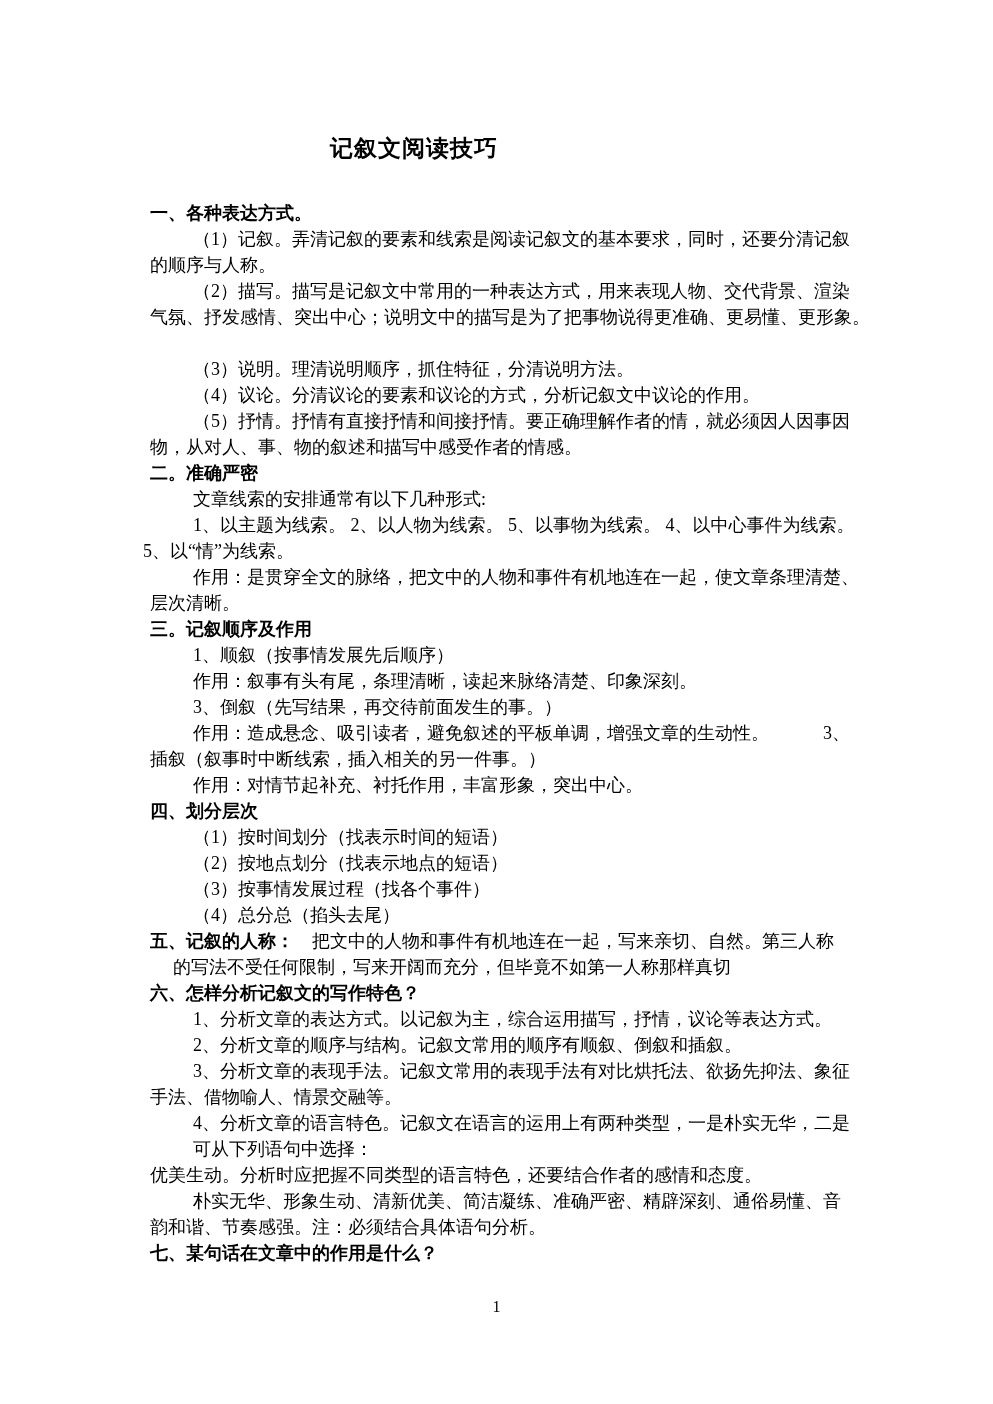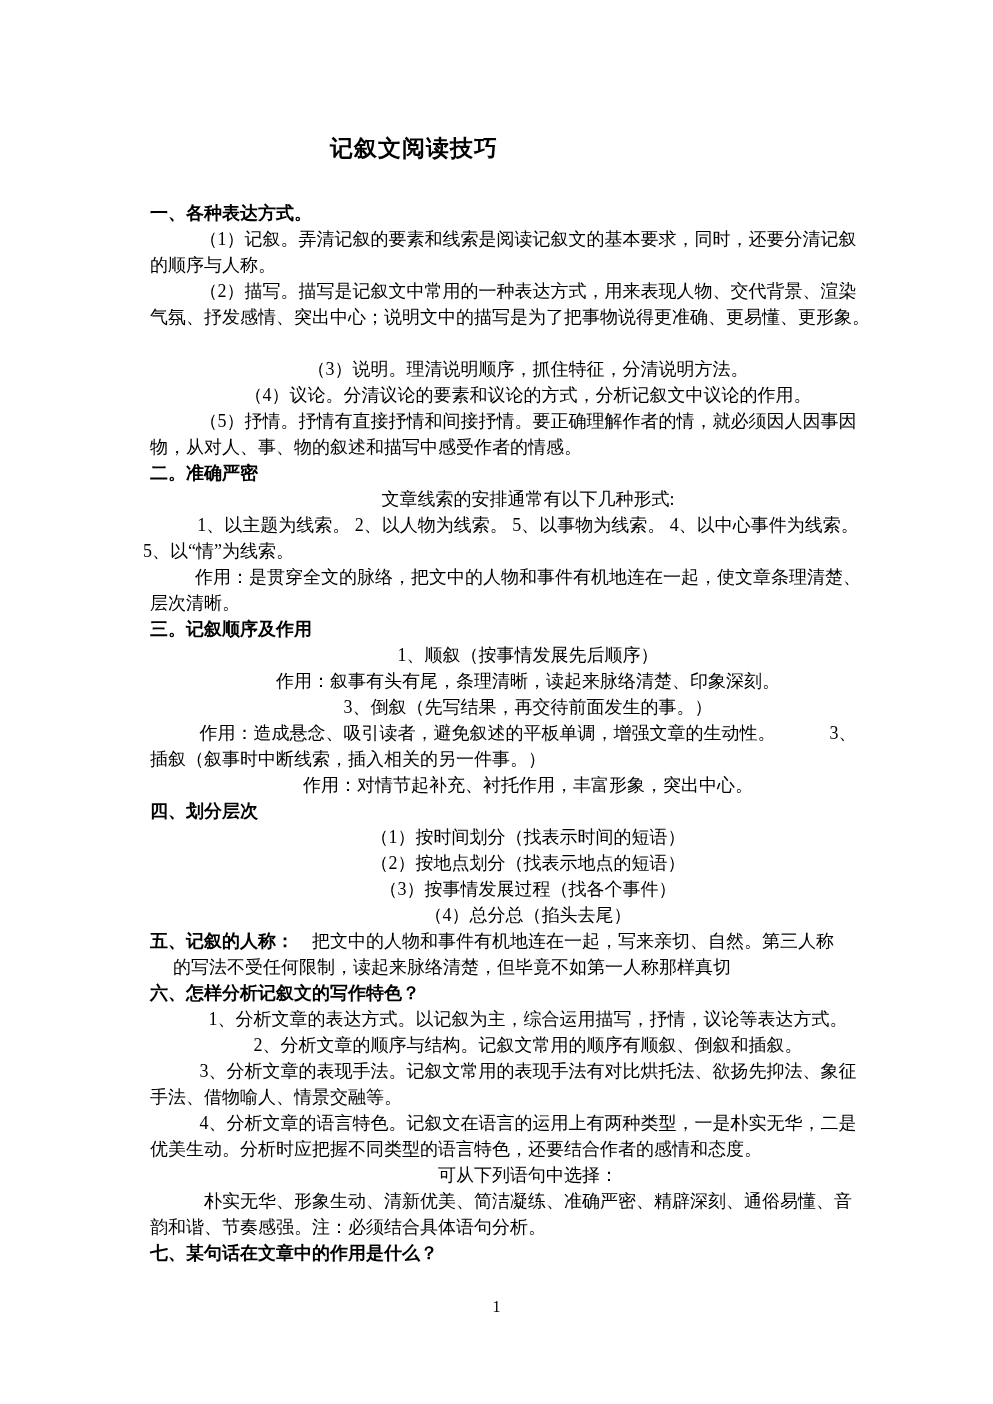--- a/index.html
+++ b/index.html
@@ -20,21 +20,21 @@
   }
   .body-text{
     position:absolute;top:200px;left:150px;width:713px;
   }
   .ln{
     height:26px;line-height:26px;
     font-size:18px;
     white-space:pre;
   }
   .h{font-weight:bold;}
-  .ind{padding-left:43px;text-align:center;}
+  .ind{padding-left:43px;}
   .ind-sm{padding-left:23px;}
   .neg{margin-left:-7px;}
   .page-footer{
     position:absolute;top:1297px;left:0;width:993px;
     text-align:center;font-size:16px;line-height:20px;
   }
 </style>
 </head>
 <body>
 
@@ -65,29 +65,29 @@
     <div class="ln ind">3、倒叙（先写结果，再交待前面发生的事。）</div>
     <div class="ln ind">作用：造成悬念、吸引读者，避免叙述的平板单调，增强文章的生动性。　　　3、</div>
     <div class="ln">插叙（叙事时中断线索，插入相关的另一件事。）</div>
     <div class="ln ind">作用：对情节起补充、衬托作用，丰富形象，突出中心。</div>
     <div class="ln h">四、划分层次</div>
     <div class="ln ind">（1）按时间划分（找表示时间的短语）</div>
     <div class="ln ind">（2）按地点划分（找表示地点的短语）</div>
     <div class="ln ind">（3）按事情发展过程（找各个事件）</div>
     <div class="ln ind">（4）总分总（掐头去尾）</div>
     <div class="ln"><span class="h">五、记叙的人称：</span><span>　把文中的人物和事件有机地连在一起，写来亲切、自然。第三人称</span></div>
-    <div class="ln ind-sm">的写法不受任何限制，读起来脉络清楚，但毕竟不如第一人称那样真切</div>
+    <div class="ln ind-sm">的写法不受任何限制，写来开阔而充分，但毕竟不如第一人称那样真切</div>
     <div class="ln h">六、怎样分析记叙文的写作特色？</div>
     <div class="ln ind">1、分析文章的表达方式。以记叙为主，综合运用描写，抒情，议论等表达方式。</div>
     <div class="ln ind">2、分析文章的顺序与结构。记叙文常用的顺序有顺叙、倒叙和插叙。</div>
     <div class="ln ind">3、分析文章的表现手法。记叙文常用的表现手法有对比烘托法、欲扬先抑法、象征</div>
     <div class="ln">手法、借物喻人、情景交融等。</div>
     <div class="ln ind">4、分析文章的语言特色。记叙文在语言的运用上有两种类型，一是朴实无华，二是</div>
+    <div class="ln ind">可从下列语句中选择：</div>
     <div class="ln">优美生动。分析时应把握不同类型的语言特色，还要结合作者的感情和态度。</div>
-    <div class="ln ind">可从下列语句中选择：</div>
     <div class="ln ind">朴实无华、形象生动、清新优美、简洁凝练、准确严密、精辟深刻、通俗易懂、音</div>
     <div class="ln">韵和谐、节奏感强。注：必须结合具体语句分析。</div>
     <div class="ln h">七、某句话在文章中的作用是什么？</div>
   </div>
 
   <div class="page-footer">1</div>
 
 </div>
 
 </body></html>

